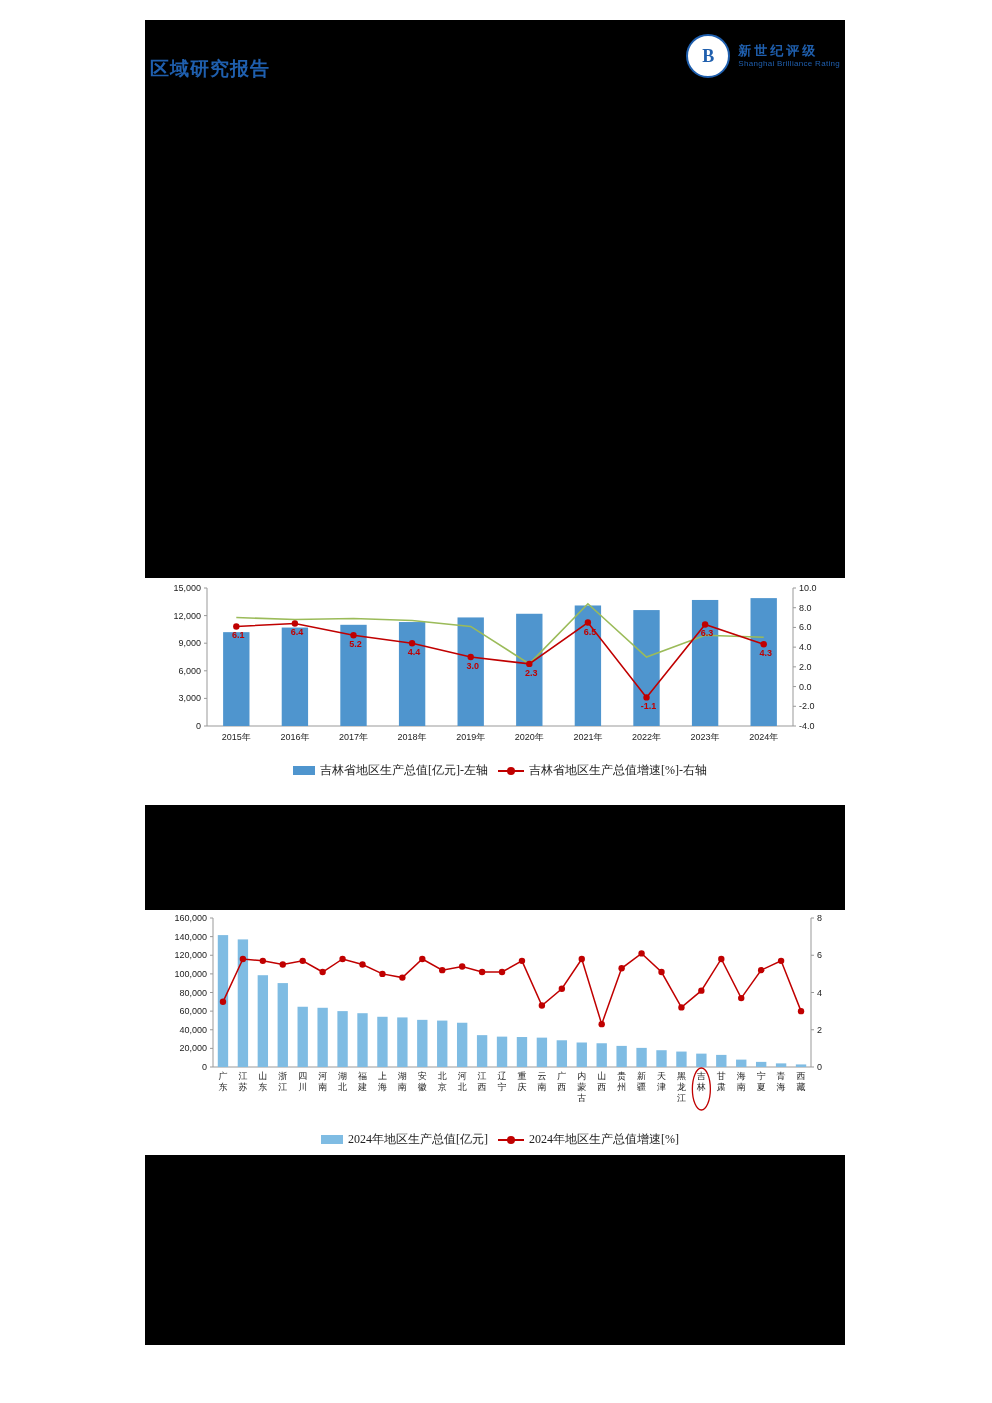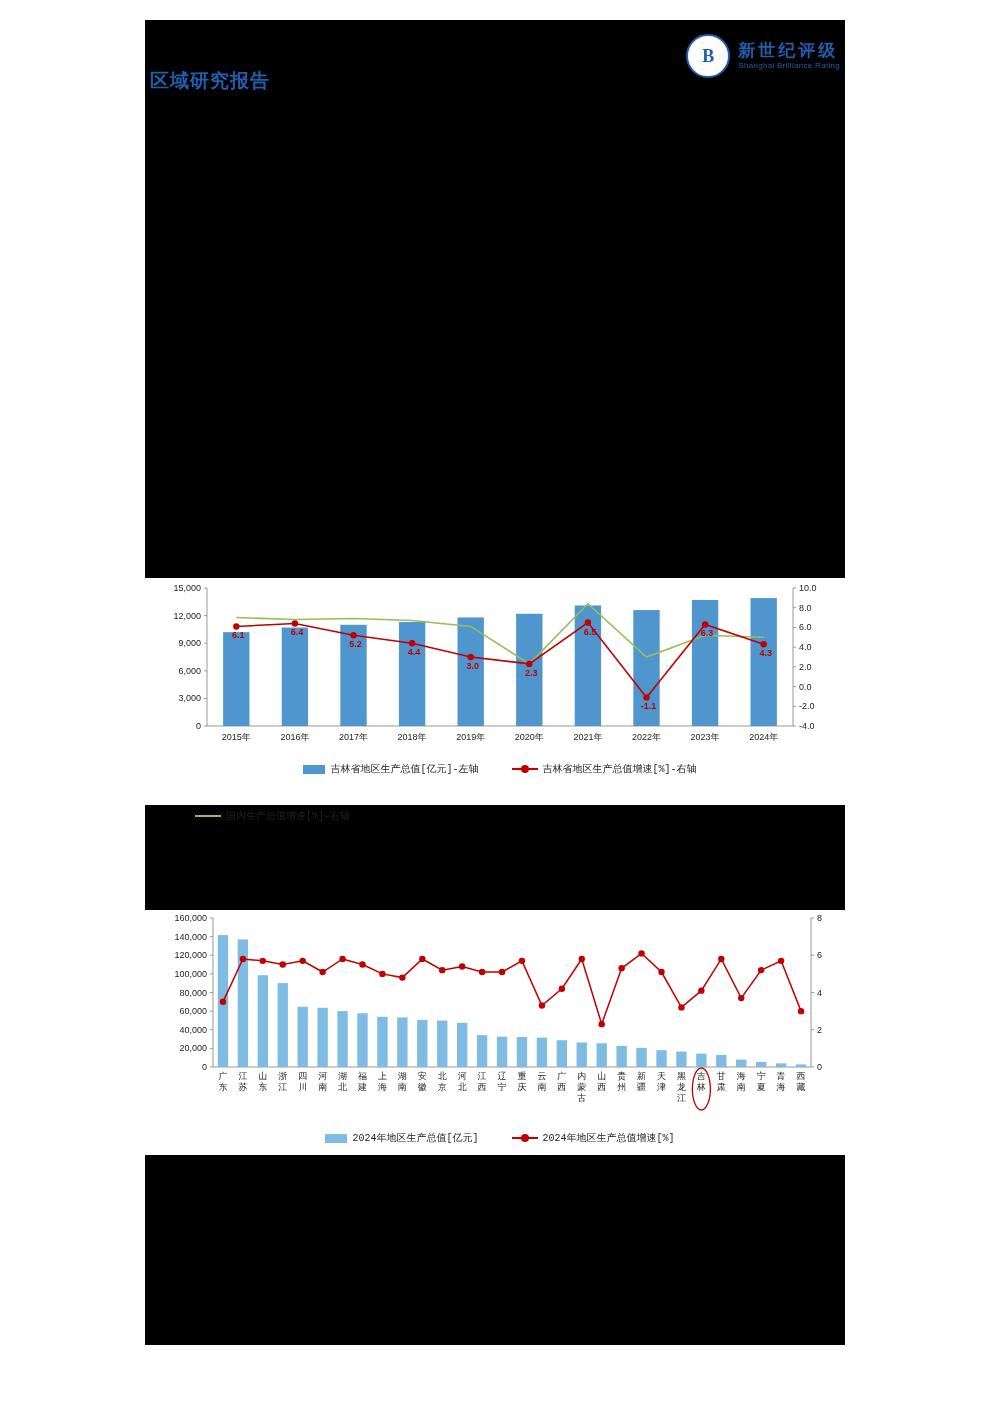--- a/index.html
+++ b/index.html
@@ -1,30 +1,30 @@
 <!DOCTYPE html>
 <html><head>
 <meta charset="utf-8">
 <style>
   html,body{margin:0;padding:0;background:#ffffff;}
   body{width:992px;height:1403px;position:relative;font-family:"Liberation Sans",sans-serif;}
   .page{position:absolute;left:0;top:0;width:992px;height:1403px;background:#ffffff;}
   
   .dark{position:absolute;background:#000000;}
   .header-band{position:absolute;left:145px;top:20px;width:700px;height:78px;background:#000000;}
-  .report-title{position:absolute;left:150px;top:68px;font-size:19px;font-weight:bold;color:#1F5FAE;letter-spacing:1px;font-family:"Liberation Serif",serif;}
+  .report-title{position:absolute;left:150px;top:56px;font-size:19px;font-weight:bold;color:#1F5FAE;letter-spacing:1px;font-family:"Liberation Serif",serif;}
   .logo{position:absolute;right:152px;top:34px;display:flex;align-items:center;gap:8px;}
   .logo-mark{width:40px;height:40px;border-radius:50%;border:2px solid #1F5FAE;display:flex;align-items:center;justify-content:center;color:#1F5FAE;font-weight:bold;font-size:18px;font-family:"Liberation Serif",serif;background:#fff;}
-  .logo-cn{color:#1F5FAE;font-size:17px;font-weight:bold;letter-spacing:3px;font-family:"Liberation Serif",serif;line-height:1.1;}
+  .logo-cn{color:#1F5FAE;font-size:13px;font-weight:bold;letter-spacing:3px;font-family:"Liberation Serif",serif;line-height:1.1;}
   .logo-en{color:#1F5FAE;font-size:8px;letter-spacing:.3px;font-family:Liberation Sans, sans-serif;}
 
   
   .panel{position:absolute;background:#ffffff;}
   .chart-svg{display:block;}
-  .legend{display:flex;flex-wrap:wrap;justify-content:center;gap:33px;font-size:10px;color:#222;font-family:Liberation Mono, monospace;}
+  .legend{display:flex;flex-wrap:wrap;justify-content:center;gap:10px;font-size:12px;color:#222;font-family:Liberation Serif, serif;}
   .legend-item{display:flex;align-items:center;gap:5px;}
   .lg-bar{width:22px;height:9px;background:#4F95CE;display:inline-block;}
   .lg-line{width:26px;height:2px;display:inline-block;position:relative;}
   .lg-line .dot{position:absolute;left:9px;top:-3px;width:8px;height:8px;border-radius:50%;}
   .lbl-axis{font-size:9px;fill:#222;}
 </style>
 </head>
 <body>
 
 <div class="page">
@@ -122,24 +122,20 @@
     <div class="legend" id="legend1" style="margin-top:4px;">
         <div class="legend-item">
           <span class="lg-bar"></span>
           <span>吉林省地区生产总值[亿元]-左轴</span>
         </div>
         <div class="legend-item">
           <span class="lg-line" style="background:#C00000">
             <span class="dot" style="background:#C00000"></span>
           </span>
           <span>吉林省地区生产总值增速[%]-右轴</span>
-        </div>
-        <div class="legend-item" style="flex-basis: 100%; justify-content: flex-start; padding-left: 40px;">
-          <span class="lg-line" style="background:#9BBB59"></span>
-          <span>国内生产总值增速[%]-右轴</span>
         </div>
       </div>
   </div>
 
   <div class="panel" style="left:155px;top:910px;width:690px;height:245px;">
     <svg class="chart-svg" id="chart2" width="690" height="205">
         <line x1="58" y1="8" x2="58" y2="157" stroke="#999"></line>
         <line x1="656" y1="8" x2="656" y2="157" stroke="#999"></line>
         <line x1="58" y1="157" x2="656" y2="157" stroke="#999"></line>
         <line x1="55" y1="157" x2="58" y2="157" stroke="#999"></line>

